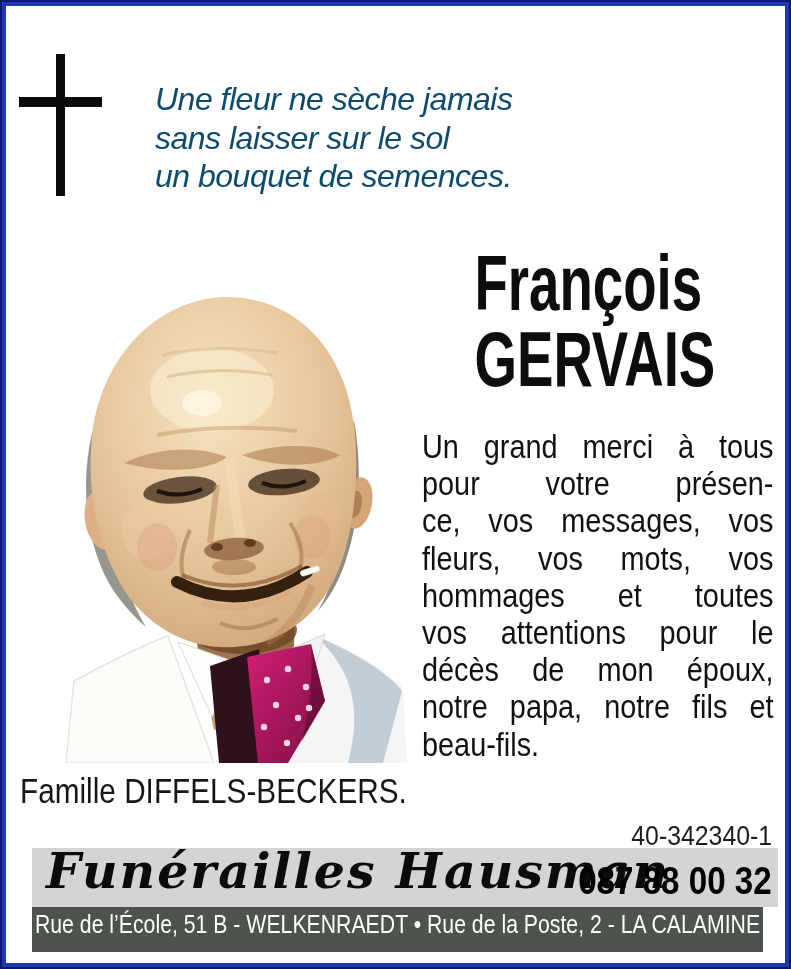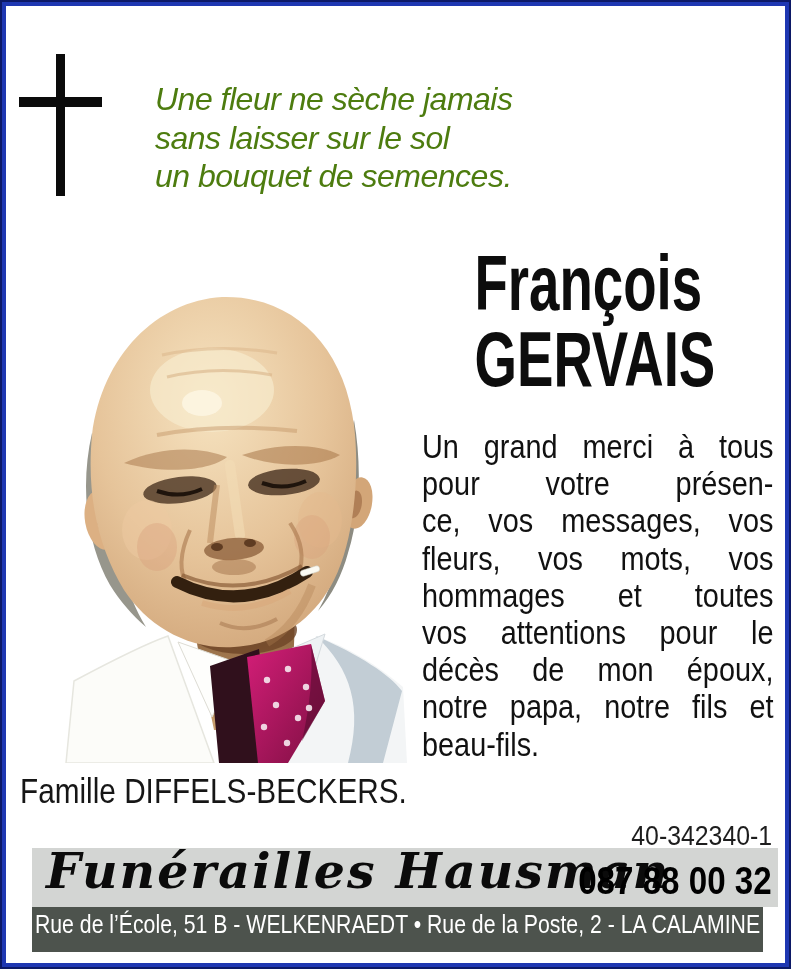--- a/index.html
+++ b/index.html
@@ -8,21 +8,21 @@
          border:2px solid #0c1966;background:#ffffff;overflow:hidden;}
   .frame-inner{position:absolute;inset:0;border:4px solid #1e37b2;pointer-events:none;z-index:50;}
 
   
   .cross{position:absolute;left:17px;top:52px;width:83px;height:142px;}
   .cross .vbar{position:absolute;left:37px;top:0;width:9px;height:142px;background:#0b0b0b;}
   .cross .hbar{position:absolute;left:0;top:43px;width:83px;height:10px;background:#0b0b0b;}
 
   
   .quote{position:absolute;left:153px;top:78px;font-style:italic;font-size:32px;
-         line-height:38.5px;letter-spacing:-0.5px;color:#4d7c0f;}
+         line-height:38.5px;letter-spacing:-0.5px;color:#0c4a6e;}
 
   
   .photo{position:absolute;left:60px;top:283px;width:345px;height:478px;}
 
   
   .namebox{position:absolute;left:420px;top:243px;width:350px;color:#0d0d0d;}
   .name-line{display:block;font-weight:bold;font-size:78px;line-height:76px;
              transform:scaleX(0.70);transform-origin:50% 50%;white-space:nowrap;}
 
   

